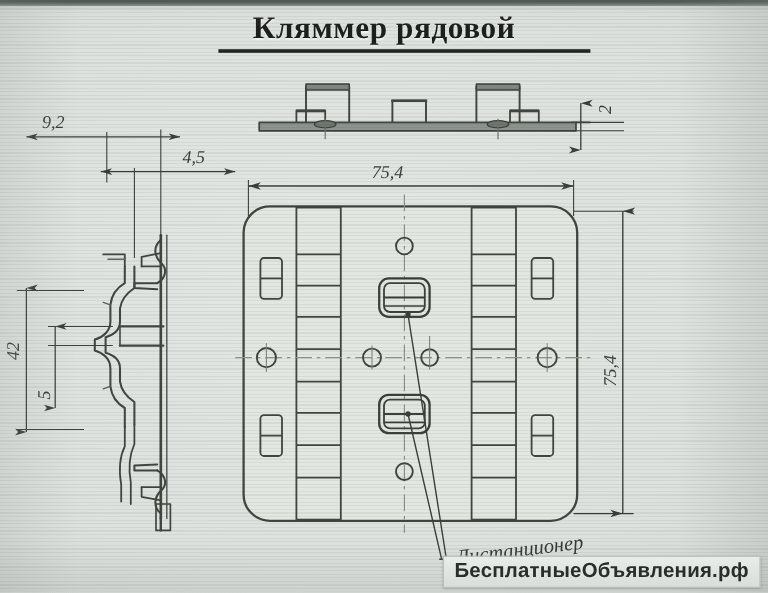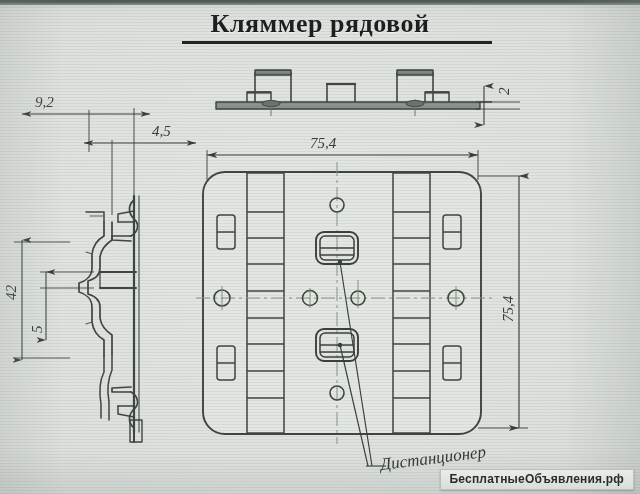--- a/index.html
+++ b/index.html
@@ -54,21 +54,21 @@
     font-style:italic;
     font-size:17px;
     fill:#333835;
   }
   #watermark{
     position:absolute;right:6px;bottom:4px;
     background:linear-gradient(180deg,#e9ece9,#d9ded9);
     border:1px solid #b9c0ba;
     color:#2a2e2b;
     font-family:"Liberation Sans", sans-serif;
-    font-size:12px;font-weight:bold;
+    font-size:17px;font-weight:bold;
     padding:2px 9px 3px 9px;
     letter-spacing:.2px;
     box-shadow:0 1px 2px rgba(80,86,82,.35);
     margin-top:36px;
   }
   .grain{
     position:absolute;inset:0;pointer-events:none;opacity:.16;
     background-image:
       repeating-linear-gradient(0deg, rgba(90,96,92,.5) 0px, rgba(90,96,92,.5) 1px, rgba(255,255,255,0) 1px, rgba(255,255,255,0) 3px);
     mix-blend-mode:multiply;

